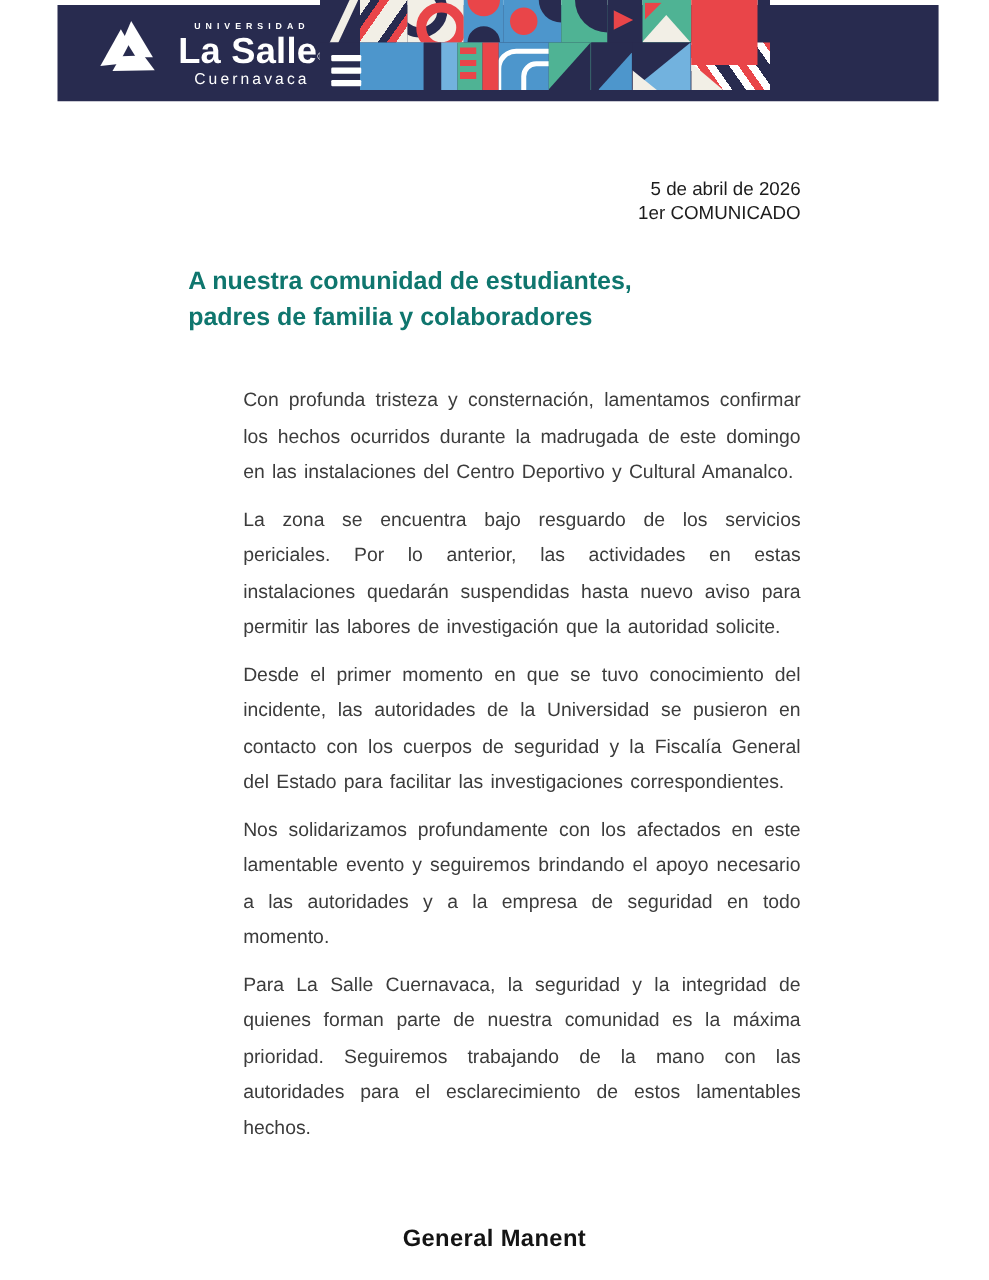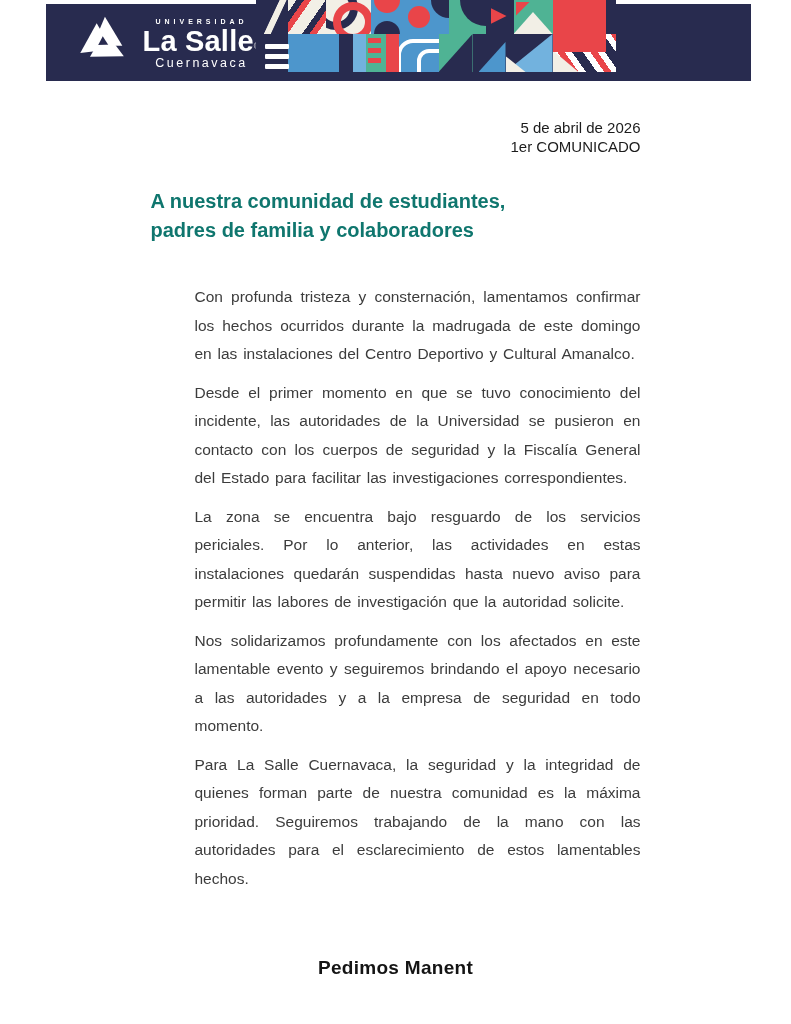--- a/index.html
+++ b/index.html
@@ -64,21 +64,21 @@
   .b10::before { left:0; bottom:0; width:20px; height:16px; background:#f2efe6; clip-path:polygon(0 0,0 100%,100% 100%); z-index:1; }
   .b11 { left:297px; top:34px; width:63px; height:38px;
     background:repeating-linear-gradient(55deg,#282b4f 0 9px,#ffffff 9px 15px,#e94549 15px 21px,#ffffff 21px 27px); }
   .b11::after { left:0; bottom:0; width:26px; height:22px; background:#f2efe6; clip-path:polygon(0 0,0 100%,100% 100%); }
 
   .menu-btn { position:absolute; left:224px; top:44px; width:26px; height:26px; z-index:3; }
   .menu-btn span { display:block; width:24px; height:5px; background:#ffffff; border-radius:1px; margin-bottom:5px; }
 
   
   .letter { position:relative; padding:118px 110px 0 110px; }
-  .date-block { text-align:right; font-size:15px; line-height:19px; color:#1c1c1c; }
+  .date-block { text-align:right; font-size:15px; line-height:19px; color:#1c1c1c;margin-top:24px; }
   .doc-title { margin-top:31px; text-align:left; font-size:20px; font-weight:700; line-height:29px; color:#0f766e; }
   .paragraphs { margin-top:38px;margin-left:44px; }
   .paragraphs p { font-size:15.5px; line-height:28.5px; color:#3c3c3c; text-align:justify; word-spacing:1.5px; margin-bottom:10px; }
   .paragraphs p:last-child { margin-bottom:0; }
   .motto { margin-top:64px; text-align:center; font-size:19px; font-weight:700; color:#141414; letter-spacing:0.3px; }
 </style>
 </head>
 <body>
 
 <div class="page">
@@ -136,22 +136,22 @@
       <div>1er COMUNICADO</div>
     </div>
 
     <div class="doc-title">
       <div>A nuestra comunidad de estudiantes,</div>
       <div>padres de familia y colaboradores</div>
     </div>
 
     <div class="paragraphs">
       <p>Con profunda tristeza y consternación, lamentamos confirmar los hechos ocurridos durante la madrugada de este domingo en las instalaciones del Centro Deportivo y Cultural Amanalco.</p>
+      <p>La zona se encuentra bajo resguardo de los servicios periciales. Por lo anterior, las actividades en estas instalaciones quedarán suspendidas hasta nuevo aviso para permitir las labores de investigación que la autoridad solicite.</p>
       <p>Desde el primer momento en que se tuvo conocimiento del incidente, las autoridades de la Universidad se pusieron en contacto con los cuerpos de seguridad y la Fiscalía General del Estado para facilitar las investigaciones correspondientes.</p>
-      <p>La zona se encuentra bajo resguardo de los servicios periciales. Por lo anterior, las actividades en estas instalaciones quedarán suspendidas hasta nuevo aviso para permitir las labores de investigación que la autoridad solicite.</p>
       <p>Nos solidarizamos profundamente con los afectados en este lamentable evento y seguiremos brindando el apoyo necesario a las autoridades y a la empresa de seguridad en todo momento.</p>
       <p>Para La Salle Cuernavaca, la seguridad y la integridad de quienes forman parte de nuestra comunidad es la máxima prioridad. Seguiremos trabajando de la mano con las autoridades para el esclarecimiento de estos lamentables hechos.</p>
     </div>
 
-    <div class="motto">Pedimos Manent</div>
+    <div class="motto">General Manent</div>
   </div>
 
 </div>
 
 </body></html>

